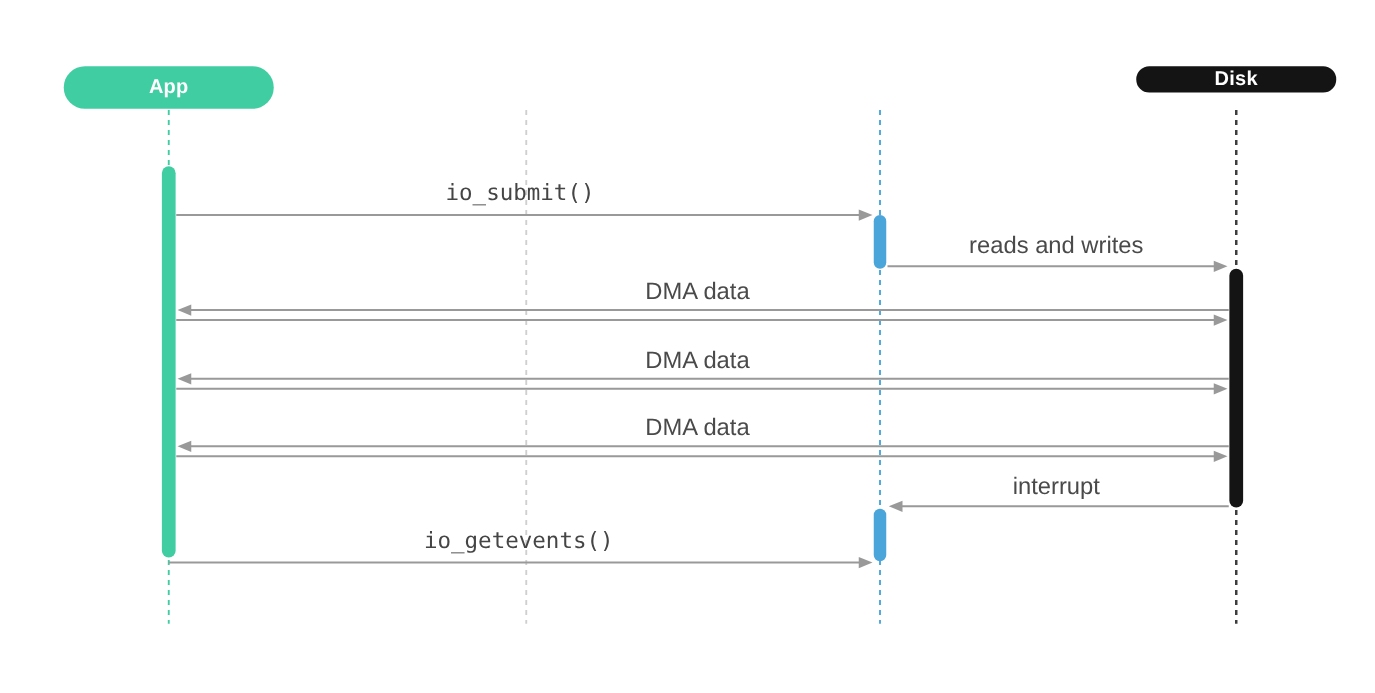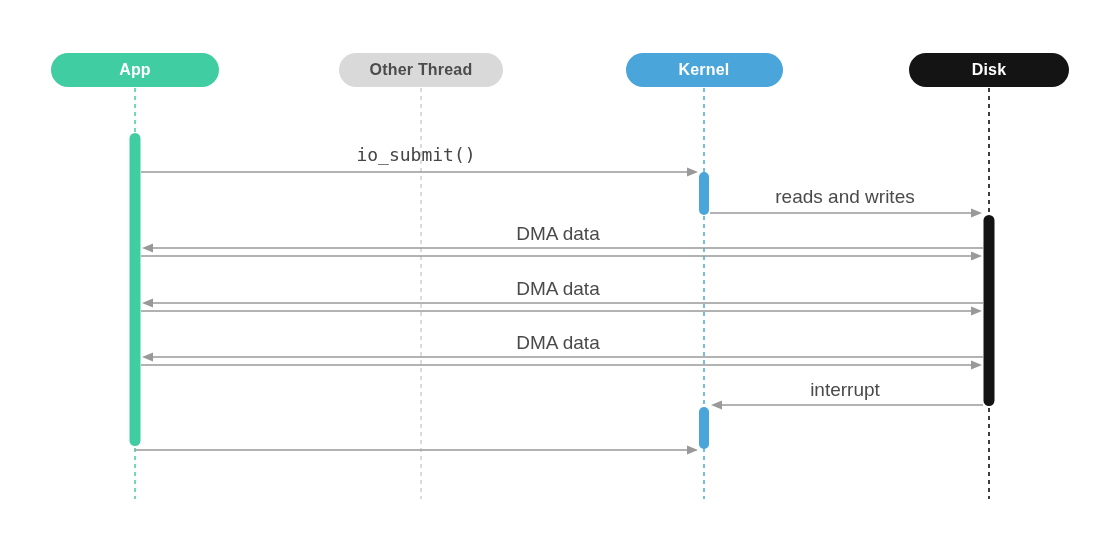--- a/index.html
+++ b/index.html
@@ -79,22 +79,21 @@
       <line x1="971" y1="357" x2="136" y2="357" stroke="#999999" stroke-width="1.5"></line>
       <polygon points="130,357 141,352.5 141,361.5" fill="#999999"></polygon>
       <line x1="129" y1="365" x2="964" y2="365" stroke="#999999" stroke-width="1.5"></line>
       <polygon points="970,365 959,360.5 959,369.5" fill="#999999"></polygon>
       <line x1="971" y1="405" x2="705" y2="405" stroke="#999999" stroke-width="1.5"></line>
       <polygon points="699,405 710,400.5 710,409.5" fill="#999999"></polygon>
       <line x1="123" y1="450" x2="680" y2="450" stroke="#999999" stroke-width="1.5"></line>
       <polygon points="686,450 675,445.5 675,454.5" fill="#999999"></polygon>
     </svg>
   <div class="pill" style="left: 39px; top: 53px; width: 168px; height: 34px; background: rgb(65, 205, 162); color: rgb(255, 255, 255);">App</div>
-  <div class="pill" style="left: 327px; top: 53px; width: 164px; height: 34px; background: rgb(217, 217, 217); color: rgb(76, 76, 76);">Other Thread</div>
-  <div class="pill" style="left: 613.5px; top: 53px; width: 157px; height: 34px; background: rgb(73, 165, 218); color: rgb(255, 255, 255);">Kernel</div>
-  <div class="pill" style="left: 897px; top: 53px; width: 160px; height: 34px; background: rgb(20, 20, 20); color: rgb(255, 255, 255);">Disk</div>
+  <div class="pill" style="left: 897px; top: 53px; width: 160px; height: 21px; background: rgb(20, 20, 20); color: rgb(255, 255, 255);">Disk</div>
 <div class="msg-label mono" style="left: 404px; top: 145px;">io_submit()</div>
     <div class="msg-label sans" style="left: 833px; top: 186px;">reads and writes</div>
     <div class="msg-label sans" style="left: 546px; top: 223px;">DMA data</div>
     <div class="msg-label sans" style="left: 546px; top: 278px;">DMA data</div>
     <div class="msg-label sans" style="left: 546px; top: 332px;">DMA data</div>
     <div class="msg-label sans" style="left: 833px; top: 379px;">interrupt</div>
+    <div class="msg-label mono" style="left: 403px; top: 423px;">io_getevents()</div>
   </div>
 
 </body></html>

